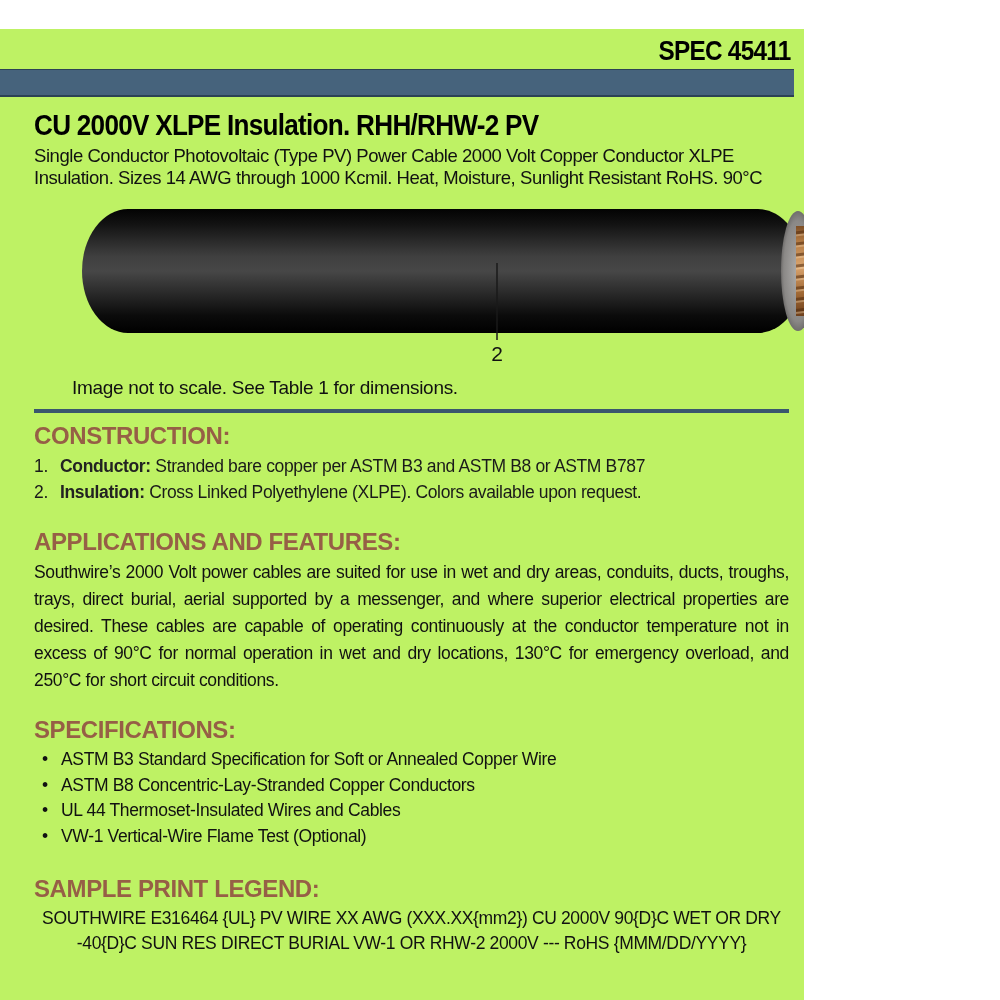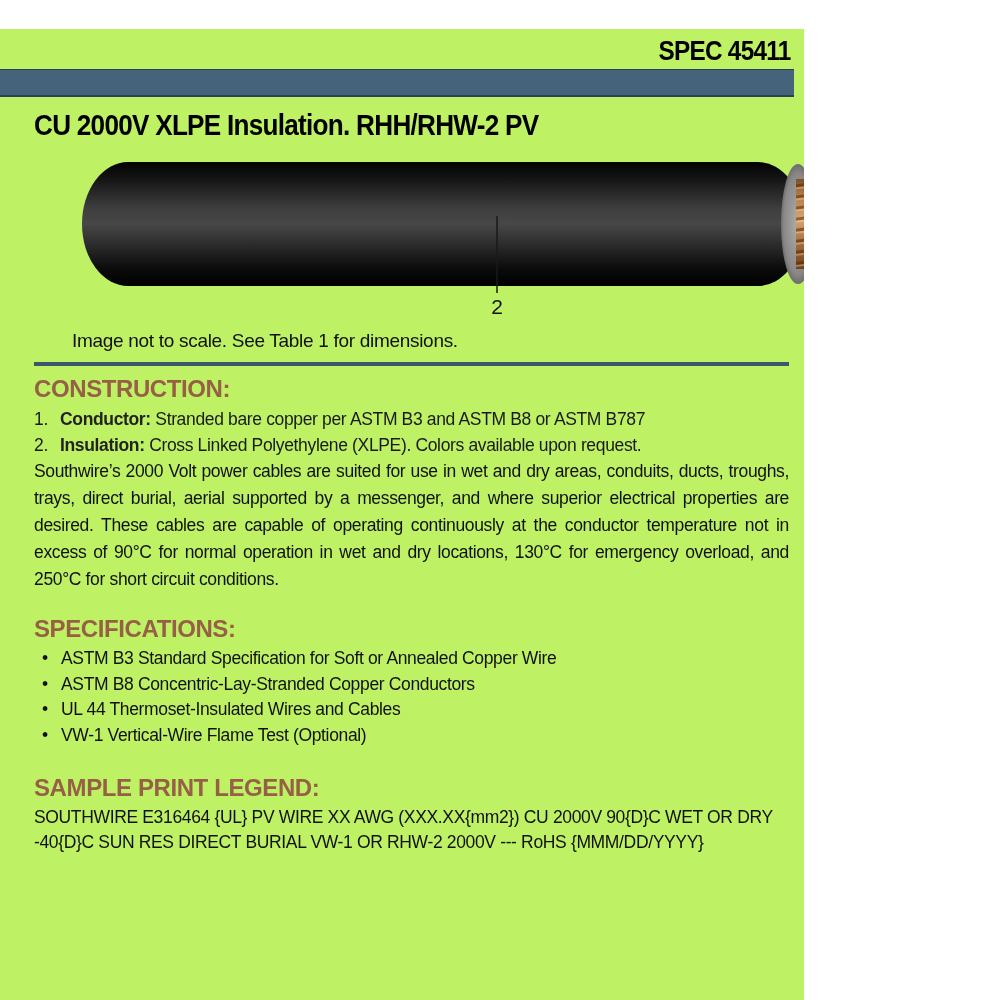--- a/index.html
+++ b/index.html
@@ -61,33 +61,34 @@
     text-align:justify; color:#111; margin:0;
   }
 
   .spec-list { margin:2px 0 0; padding:0; list-style:none; }
   .spec-list li {
     position:relative; padding-left:27px; font-size:17.5px;
     line-height:25.5px; letter-spacing:-0.35px; color:#111; max-width:945px;
   }
   .spec-list li::before { content:"\2022"; position:absolute; left:8px; }
 
-  .legend-text { font-size:17.5px; line-height:25px; letter-spacing:-0.35px; color:#111; margin:0; }
+  .legend-text { font-size:17.5px; line-height:25px; letter-spacing:-0.35px; color:#111; margin:0;text-align:center; }
 </style>
 </head>
 <body>
 
 <div class="page">
 
   <div class="spec-no">SPEC 45411</div>
   <div class="top-bar"></div>
 
   <div class="content">
 
     <div class="page-title">CU 2000V XLPE Insulation. RHH/RHW-2 PV</div>
+    <div class="page-subtitle">Single Conductor Photovoltaic (Type PV) Power Cable 2000 Volt Copper Conductor XLPE Insulation. Sizes 14 AWG through 1000 Kcmil. Heat, Moisture, Sunlight Resistant RoHS. 90°C</div>
 
     <div class="figure">
       <svg width="963" height="172" viewBox="0 0 963 172">
         <defs>
           <linearGradient id="jacketGrad" x1="0" y1="0" x2="0" y2="1">
             <stop offset="0" stop-color="#030303"></stop>
             <stop offset="0.12" stop-color="#121212"></stop>
             <stop offset="0.38" stop-color="#3f3f3f"></stop>
             <stop offset="0.5" stop-color="#474747"></stop>
             <stop offset="0.64" stop-color="#303030"></stop>
@@ -161,20 +162,21 @@
     <div class="sec-heading mt-construction">CONSTRUCTION:</div>
     <div>
       <div class="constr-item">
         <span class="num">1.</span><span class="lbl">Conductor:</span><span> Stranded bare copper per ASTM B3 and ASTM B8 or ASTM B787</span>
       </div>
       <div class="constr-item">
         <span class="num">2.</span><span class="lbl">Insulation:</span><span> Cross Linked Polyethylene (XLPE). Colors available upon request.</span>
       </div>
     </div>
 
+    <div class="sec-heading mt-applications">APPLICATIONS AND FEATURES:</div>
     <p class="body-text">Southwire’s 2000 Volt power cables are suited for use in wet and dry areas, conduits, ducts, troughs, trays, direct burial, aerial supported by a messenger, and where superior electrical properties are desired. These cables are capable of operating continuously at the conductor temperature not in excess of 90°C for normal operation in wet and dry locations, 130°C for emergency overload, and 250°C for short circuit conditions.</p>
 
     <div class="sec-heading mt-specs">SPECIFICATIONS:</div>
     <ul class="spec-list">
       <li>ASTM B3 Standard Specification for Soft or Annealed Copper Wire</li>
       <li>ASTM B8 Concentric-Lay-Stranded Copper Conductors</li>
       <li>UL 44 Thermoset-Insulated Wires and Cables</li>
       <li>VW-1 Vertical-Wire Flame Test (Optional)</li>
     </ul>
 

